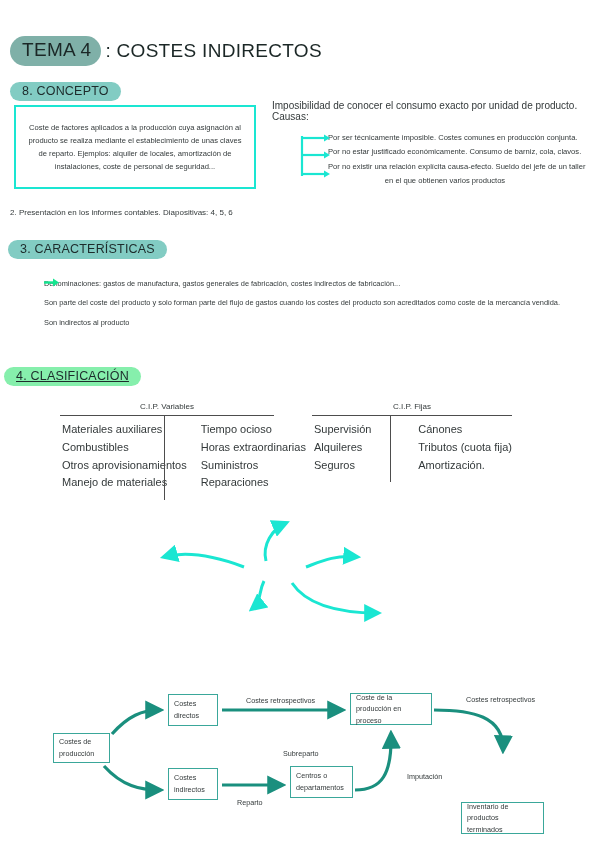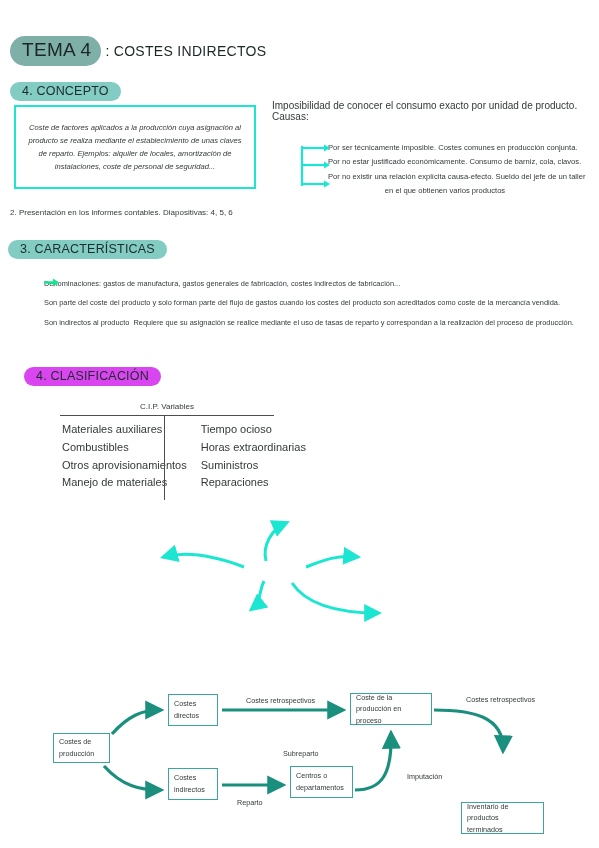--- a/index.html
+++ b/index.html
@@ -26,50 +26,49 @@
   .title-row{position:absolute;left:10px;top:36px;display:flex;align-items:center;}
   .title-pill{
     background:#7fb0a8;
     border-radius:16px;
     padding:3px 10px 5px 12px;
     font-size:19px;
     letter-spacing:.3px;
     color:#1b2726;
   }
   .title-rest{
-    font-size:14px;
+    font-size:19px;
     letter-spacing:.3px;
     color:#1b2726;
     margin-left:4px;
     white-space:nowrap;
   }
 
   .pill-concepto{position:absolute;left:10px;top:82px;background:#82ccc3;}
   .pill-caract{position:absolute;left:8px;top:240px;background:#82ccc3;}
-  .pill-clasif{position:absolute;left:24px;top:367px;background:#d946ef;}
+  .pill-clasif{position:absolute;left:4px;top:367px;background:#86efac;text-decoration:underline;}
   .pill-esquema{position:absolute;left:8px;top:650px;background:#8fd6cd;
       font-size:11.5px;padding:2px 10px 3px 10px;}
 
   
   .concept-box{
     position:absolute;left:14px;top:105px;width:242px;height:84px;
     border:2px solid #1ae6d2;
     box-sizing:border-box;
     display:flex;align-items:center;justify-content:center;
     padding:6px 10px;
-    font-style:italic;
   }
   .concept-text{
     font-size:7.6px;line-height:1.72;text-align:center;color:#33393a;
   }
 
   
   .causes{position:absolute;left:272px;top:100px;width:324px;}
   .causes-lead{font-size:10px;color:#33393a;}
-  .causes-body{position:relative;margin-top:20px;padding-left:56px;}
+  .causes-body{position:relative;margin-top:10px;padding-left:56px;}
   .cause-line{font-size:7.6px;color:#33393a;line-height:1.62;margin-bottom:2px;}
   .cause-sub{font-size:7.6px;color:#33393a;line-height:1.62;text-align:center;padding-right:34px;}
   .bracket{position:absolute;left:28px;top:2px;}
 
   
   .note-dispositivas{position:absolute;left:10px;top:208px;font-size:8px;color:#33393a;}
 
   .caract-block{position:absolute;left:44px;top:278px;width:545px;}
   .caract-line{font-size:7.4px;line-height:1.55;color:#33393a;margin-bottom:8px;}
   .caract-line.last{display:flex;align-items:center;gap:4px;flex-wrap:nowrap;margin-bottom:0;}
@@ -123,21 +122,21 @@
 </head>
 <body>
 
 <div class="page">
 
   <div class="title-row">
     <span class="title-pill">TEMA 4</span>
     <span class="title-rest">: COSTES INDIRECTOS</span>
   </div>
 
-  <span class="pill pill-concepto">4. CONCEPTO</span>
+  <span class="pill pill-concepto">8. CONCEPTO</span>
 
   <div class="concept-box">
     <div class="concept-text">Coste de factores aplicados a la producción cuya asignación al producto se realiza mediante el establecimiento de unas claves de reparto. Ejemplos: alquiler de locales, amortización de instalaciones, coste de personal de seguridad...</div>
   </div>
 
   <div class="causes">
     <div class="causes-lead">Imposibilidad de conocer el consumo exacto por unidad de producto. Causas:</div>
     <div class="causes-body">
       <svg class="bracket" width="40" height="46">
         <path d="M2,2 L2,42" stroke="#1ae6d2" stroke-width="2.2" fill="none"></path>
@@ -161,21 +160,20 @@
 
   <div class="caract-block">
     <div class="caract-line">Denominaciones: gastos de manufactura, gastos generales de fabricación, costes indirectos de fabricación...</div>
     <div class="caract-line">Son parte del coste del producto y solo forman parte del flujo de gastos cuando los costes del producto son acreditados como coste de la mercancía vendida.</div>
     <div class="caract-line last">
       <span>Son indirectos al producto</span>
       <svg class="mini-arrow" width="16" height="9" viewBox="0 0 16 9">
         <path d="M0,4.5 L10,4.5" stroke="#13e58f" stroke-width="2.4" fill="none"></path>
         <path d="M9,0.5 L15,4.5 L9,8.5 Z" fill="#13e58f"></path>
       </svg>
-      <span>Requiere que su asignación se realice mediante el uso de tasas de reparto y correspondan a la realización del proceso de producción.</span>
     </div>
   </div>
 
   <span class="pill pill-clasif">4. CLASIFICACIÓN</span>
 
   <div class="cip-table cip-vars">
     <div class="cip-title">C.I.P. Variables</div>
     <div class="cip-rule"></div>
     <div class="cip-cols">
       <div class="cip-divider"></div>
@@ -187,20 +185,37 @@
       </div>
       <div class="cip-col right">
         <div class="cip-cell">Tiempo ocioso</div>
         <div class="cip-cell">Horas extraordinarias</div>
         <div class="cip-cell">Suministros</div>
         <div class="cip-cell">Reparaciones</div>
       </div>
     </div>
   </div>
 
+  <div class="cip-table cip-fijas">
+    <div class="cip-title">C.I.P. Fijas</div>
+    <div class="cip-rule"></div>
+    <div class="cip-cols">
+      <div class="cip-divider"></div>
+      <div class="cip-col">
+        <div class="cip-cell">Supervisión</div>
+        <div class="cip-cell">Alquileres</div>
+        <div class="cip-cell">Seguros</div>
+      </div>
+      <div class="cip-col right">
+        <div class="cip-cell">Cánones</div>
+        <div class="cip-cell">Tributos (cuota fija)</div>
+        <div class="cip-cell">Amortización.</div>
+      </div>
+    </div>
+  </div>
 
   <div class="mindmap">
     <svg width="599" height="130">
       <defs>
         <marker id="cyanhead" markerWidth="6" markerHeight="6" refX="4.6" refY="3" orient="auto">
           <path d="M0,0 L6,3 L0,6 Z" fill="#1ae6d2"></path>
         </marker>
       </defs>
 
       <path d="M266,56 C262,40 272,24 286,18" stroke="#1ae6d2" stroke-width="3" fill="none" marker-end="url(#cyanhead)"></path>

